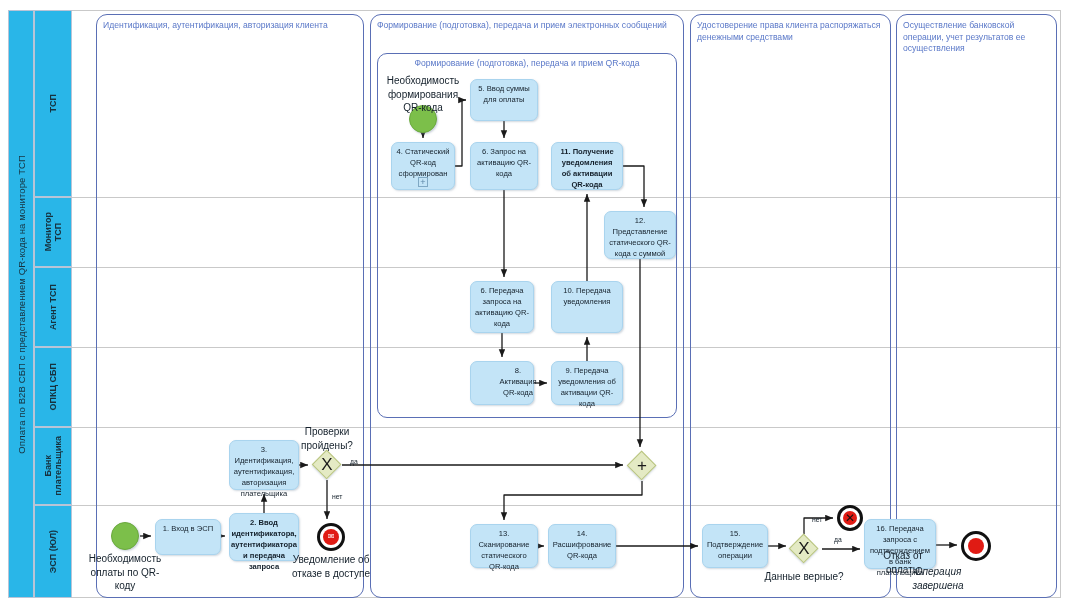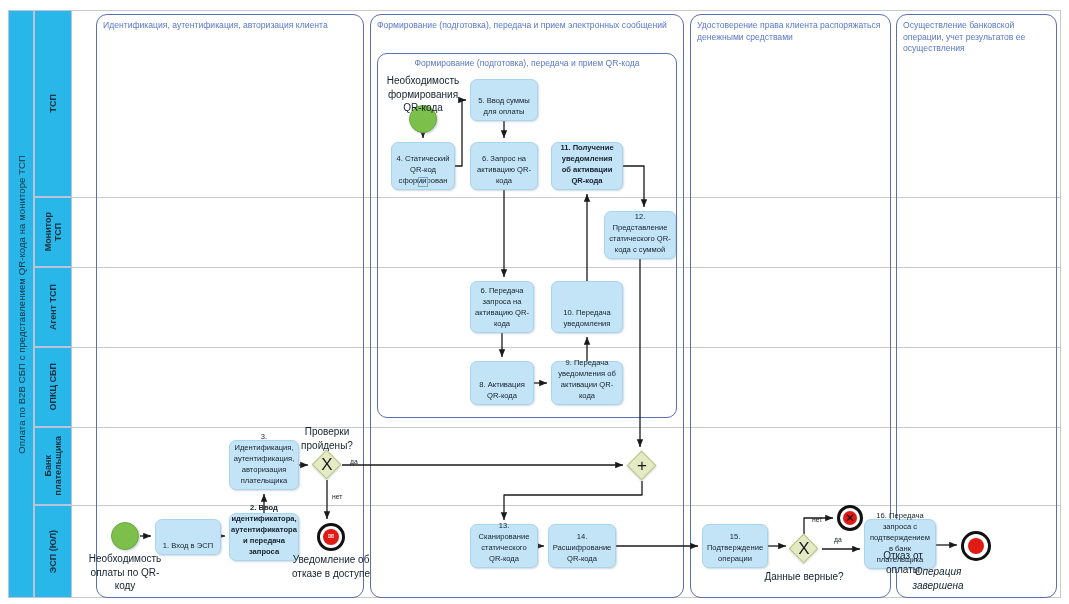--- a/index.html
+++ b/index.html
@@ -93,21 +93,21 @@
     font-size: 8.6px;
     color: #5a78c8;
   }
 
   
   .task {
     position: absolute;
     background: #c3e4f7;
     border: 1px solid #a9d4ee;
     border-radius: 7px;
-    display: flex; align-items: flex-end; justify-content: center;
+    display: flex; align-items: flex-start; justify-content: center;
     text-align: center;
     font-size: 7.6px;
     color: #14202b;
     line-height: 1.45;
     padding: 3px 4px;
     box-shadow: 1px 1px 2px rgba(120,140,160,.35);
   }
   .task .plus-marker {
     position: absolute;
     bottom: 2px; left: 50%;
@@ -300,21 +300,21 @@
       </div>
       <div class="task" style="left: 470px; top: 79px; width: 68px; height: 42px;">
         <span>5. Ввод суммы для оплаты</span>
       </div>
       <div class="task" style="left: 470px; top: 142px; width: 68px; height: 48px;">
         <span>6. Запрос на активацию QR-кода</span>
       </div>
       <div class="task" style="left: 470px; top: 281px; width: 64px; height: 52px;">
         <span>6. Передача запроса на активацию QR-кода</span>
       </div>
-      <div class="task" style="left: 470px; top: 361px; width: 64px; height: 44px;">
+      <div class="task" style="left: 470px; top: 361px; width: 64px; height: 44px; padding-left: 36px;">
         <span>8. Активация QR-кода</span>
       </div>
       <div class="task" style="left: 551px; top: 361px; width: 72px; height: 44px;">
         <span>9. Передача уведомления об активации QR-кода</span>
       </div>
       <div class="task" style="left: 551px; top: 281px; width: 72px; height: 52px;">
         <span>10. Передача уведомления</span>
       </div>
       <div class="task" style="left: 551px; top: 142px; width: 72px; height: 48px; font-weight: bold;">
         <span>11. Получение уведомления об активации QR-кода</span>

